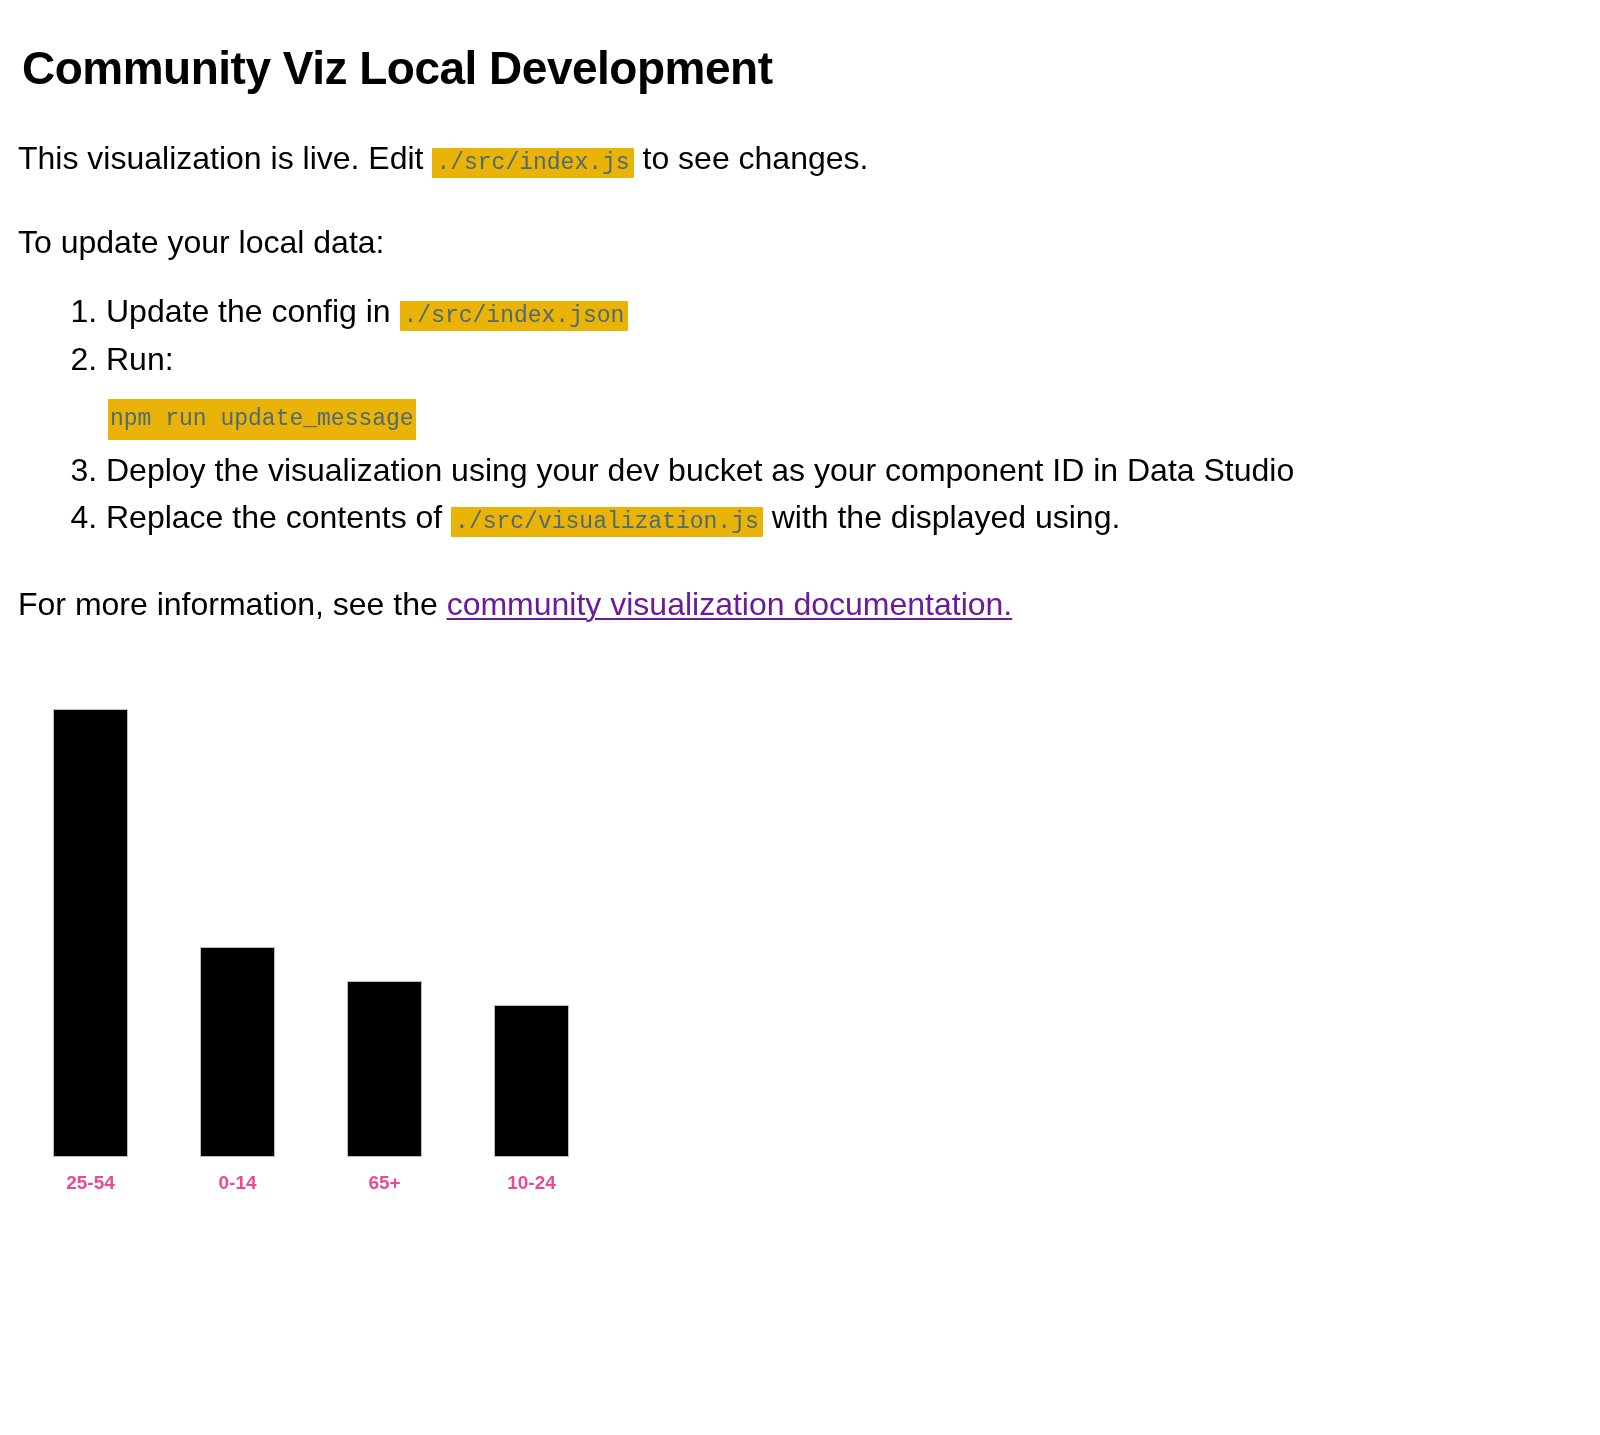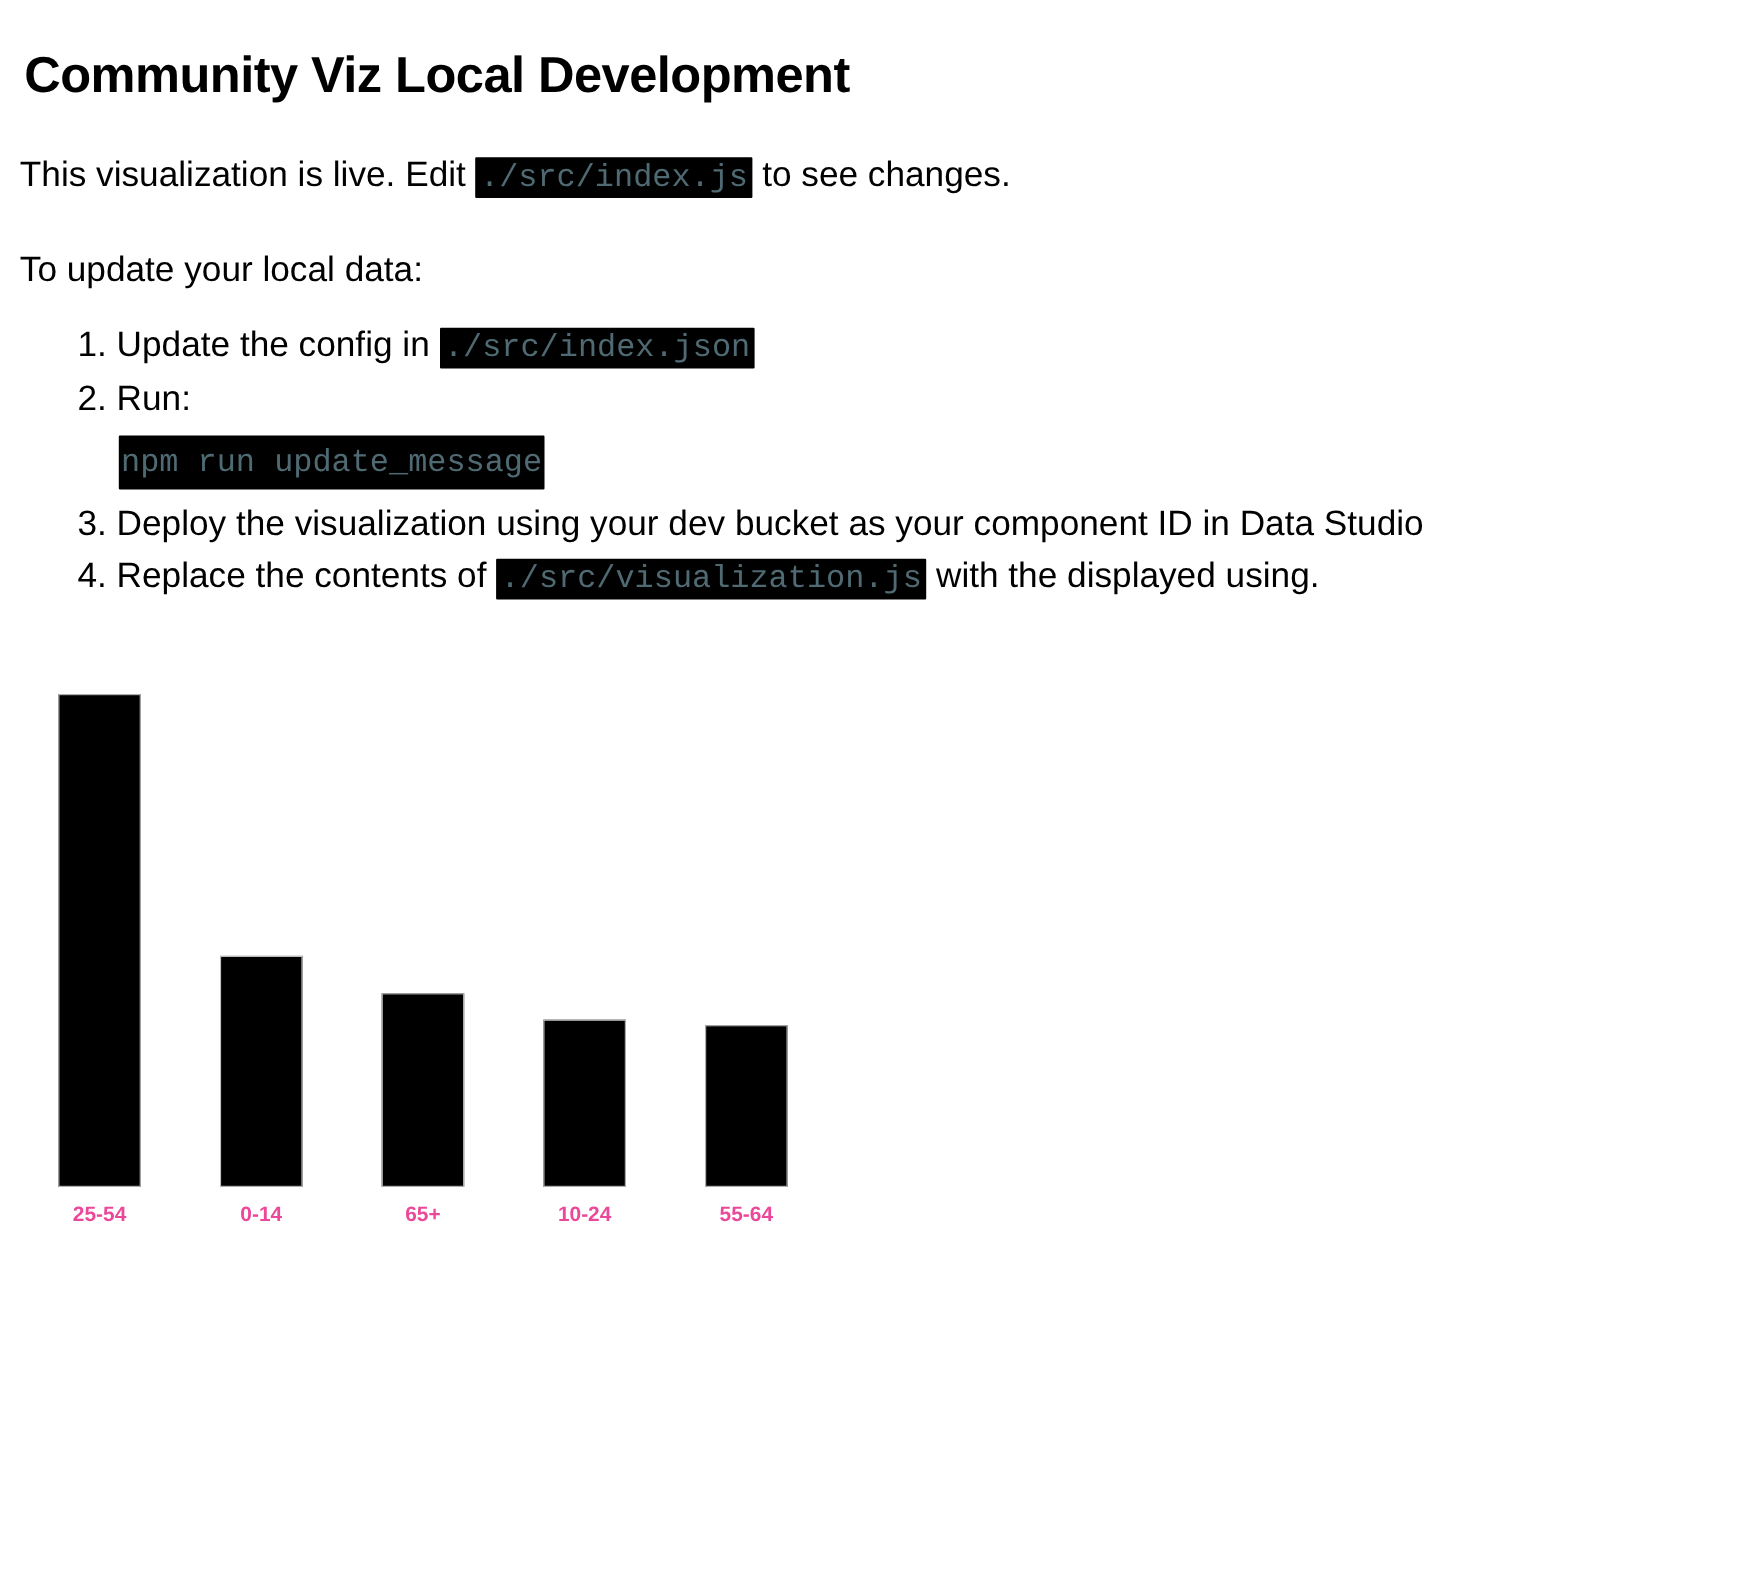--- a/index.html
+++ b/index.html
@@ -49,22 +49,22 @@
     list-style-position: outside;
     list-style-type: decimal;
   }
   ol.steps > li {
     margin: 0 0 2px 10px;
     padding: 0;
   }
 
   code.inline-code {
     font-family: "Liberation Mono", "DejaVu Sans Mono", monospace;
-    font-size: 29px;
-    background: #000000;
+    font-size: 23px;
+    background: #eab308;
     color: #4f6a72;
     padding: 2px 4px;
     border-radius: 1px;
     white-space: pre;
     letter-spacing: 0px;
   }
 
   .code-block {
     margin: 10px 0 8px 2px;
     display: block;
@@ -139,39 +139,36 @@
     <li><span>Run:</span>
       <span class="code-block"><code class="inline-code">npm run update_message</code></span>
     </li>
 
     <li><span>Deploy the visualization using your dev bucket as your component ID in Data Studio</span></li>
 
     <li><span>Replace the contents of </span><code class="inline-code">./src/visualization.js</code><span> with the displayed using.</span></li>
 
   </ol>
 
+  <p class="body-text"><span>For more information, see the </span><a class="doc-link" href="#">community visualization documentation.</a><span></span></p>
 
   <div class="chart-wrap">
     <div class="chart-plot" id="chart-plot">
         <div class="bar-col" style="left: 35px; width: 75px; height: 470px;">
           <div class="bar-rect" style="height: 448px; background: rgb(0, 0, 0);"></div>
           <div class="bar-label">25-54</div>
         </div>
         <div class="bar-col" style="left: 182px; width: 75px; height: 470px;">
           <div class="bar-rect" style="height: 210px; background: rgb(0, 0, 0);"></div>
           <div class="bar-label">0-14</div>
         </div>
         <div class="bar-col" style="left: 329px; width: 75px; height: 470px;">
           <div class="bar-rect" style="height: 176px; background: rgb(0, 0, 0);"></div>
           <div class="bar-label">65+</div>
         </div>
         <div class="bar-col" style="left: 476px; width: 75px; height: 470px;">
           <div class="bar-rect" style="height: 152px; background: rgb(0, 0, 0);"></div>
           <div class="bar-label">10-24</div>
         </div>
-        <div class="bar-col" style="left: 623px; width: 75px; height: 470px;">
-          <div class="bar-rect" style="height: 147px; background: rgb(0, 0, 0);"></div>
-          <div class="bar-label">55-64</div>
-        </div>
       </div>
   </div>
 
 </div>
 
 </body></html>

